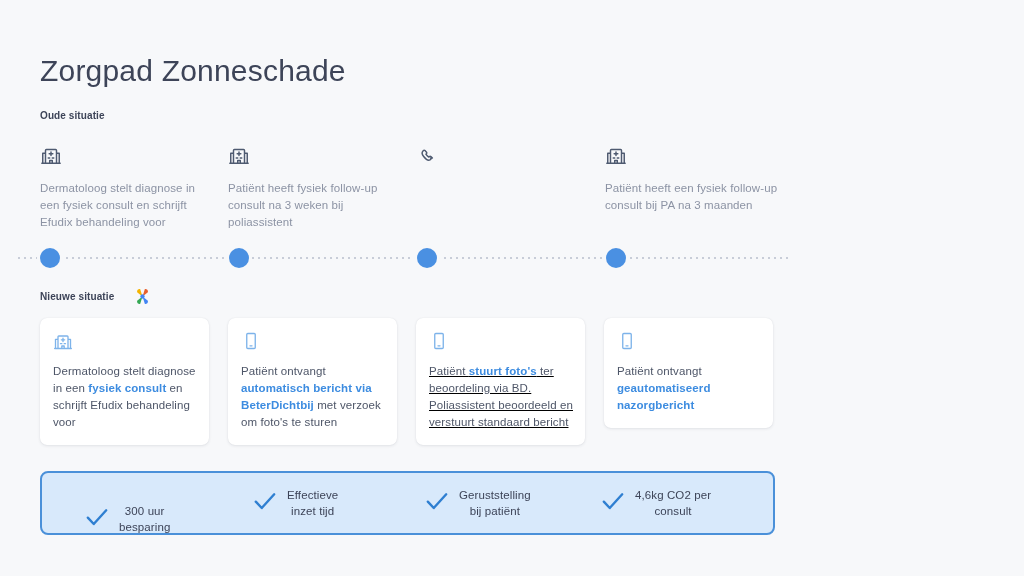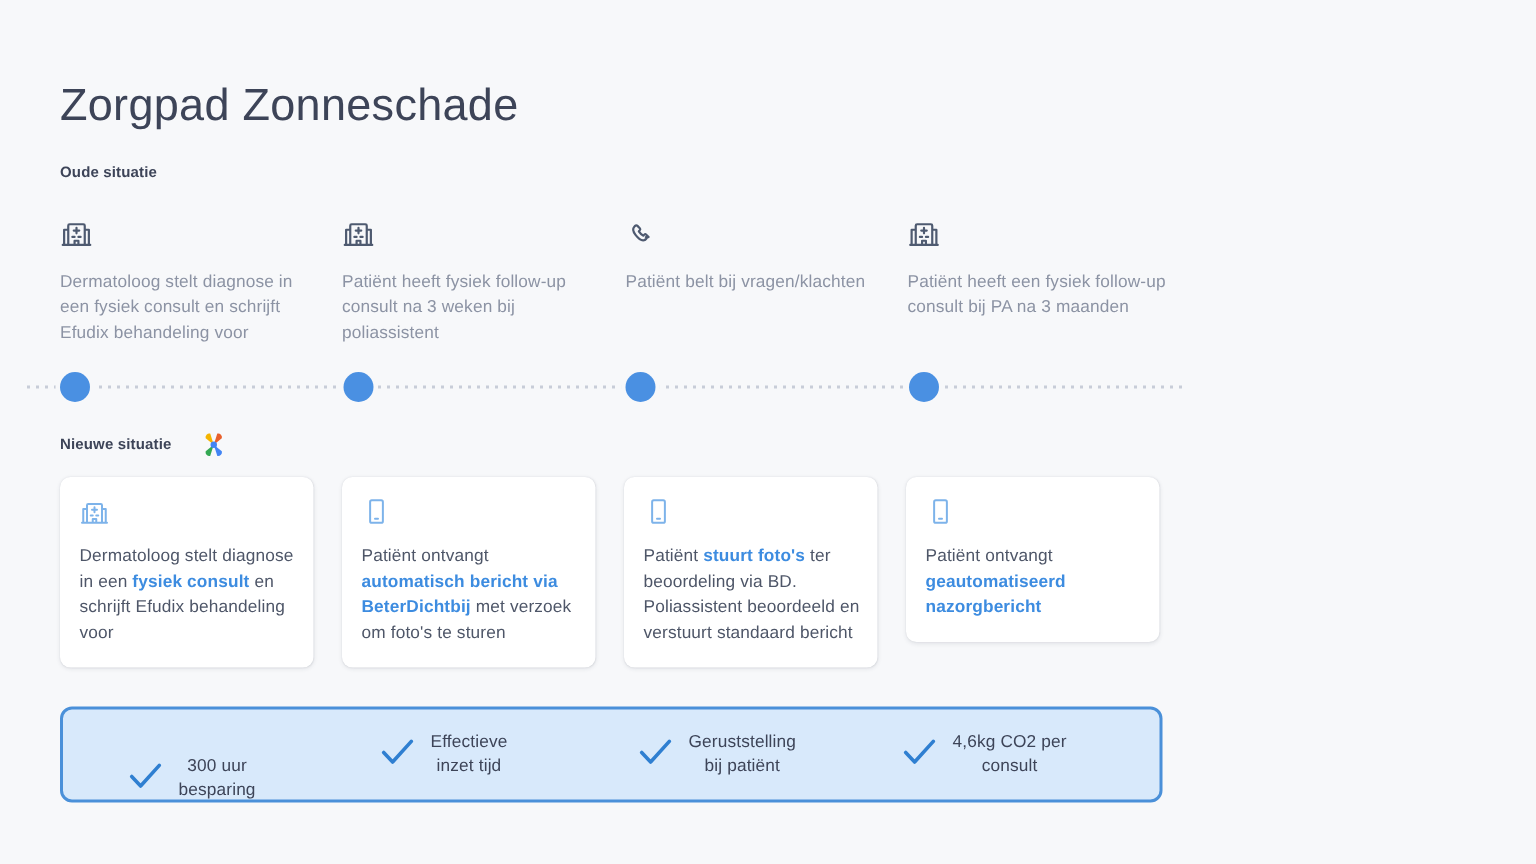--- a/index.html
+++ b/index.html
@@ -189,21 +189,20 @@
       <div class="old-step" style="left: 188px;">
         <span class="step-icon"><svg width="22" height="22" viewBox="0 0 24 24" fill="none" stroke="#4e5a70" stroke-width="1.6" stroke-linecap="round" stroke-linejoin="round">
             <path d="M6 21V7a1 1 0 0 1 1-1h10a1 1 0 0 1 1 1v14 M3 21V10h3 M21 21V10h-3 M12 8.6v4 M10 10.6h4 M9 15.2h1.6 M13.4 15.2H15 M10.6 21v-3h2.8v3 M2 21h20"></path>
           </svg></span>
         <div class="step-text">Patiënt heeft fysiek follow-up consult na 3 weken bij poliassistent</div>
       </div>
       <div class="old-step" style="left: 377px;">
         <span class="step-icon"><svg width="22" height="22" viewBox="0 0 24 24" fill="none" stroke="#4e5a70" stroke-width="1.6" stroke-linecap="round" stroke-linejoin="round">
             <path d="M16.8 15.3l-1.7-1.7a1.1 1.1 0 0 0-1.5 0l-.7.7a12 12 0 0 1-3.2-3.2l.7-.7a1.1 1.1 0 0 0 0-1.5L8.7 7.2a1.2 1.2 0 0 0-1.7 0l-.6.6c-1.2 1.2-1 3.4.9 5.9 1.9 2.5 4.6 4.3 6.2 3.9.5-.1.9-.4 1.3-.8l.6-.6a1.2 1.2 0 0 0-.6-.9z"></path>
           </svg></span>
-        <div class="step-text">Patiënt belt bij vragen/klachten</div>
       </div>
       <div class="old-step" style="left: 565px;">
         <span class="step-icon"><svg width="22" height="22" viewBox="0 0 24 24" fill="none" stroke="#4e5a70" stroke-width="1.6" stroke-linecap="round" stroke-linejoin="round">
             <path d="M6 21V7a1 1 0 0 1 1-1h10a1 1 0 0 1 1 1v14 M3 21V10h3 M21 21V10h-3 M12 8.6v4 M10 10.6h4 M9 15.2h1.6 M13.4 15.2H15 M10.6 21v-3h2.8v3 M2 21h20"></path>
           </svg></span>
         <div class="step-text">Patiënt heeft een fysiek follow-up consult bij PA na 3 maanden</div>
       </div>
     </div>
 
   <div class="timeline" id="timeline">
@@ -234,21 +233,21 @@
             <path d="M6 21V7a1 1 0 0 1 1-1h10a1 1 0 0 1 1 1v14 M3 21V10h3 M21 21V10h-3 M12 8.6v4 M10 10.6h4 M9 15.2h1.6 M13.4 15.2H15 M10.6 21v-3h2.8v3 M2 21h20"></path>
           </svg></span>
         <div class="card-text"><span>Dermatoloog stelt diagnose in een </span><b>fysiek consult</b><span> en schrijft Efudix behandeling voor</span></div>
       </div>
       <div class="new-card" style="left: 188px;">
         <span class="card-icon"><svg width="20" height="20" viewBox="0 0 24 24" fill="none" stroke="#7db3ea" stroke-width="1.6" stroke-linecap="round" stroke-linejoin="round">
             <path d="M8.2 3h7.6a1.3 1.3 0 0 1 1.3 1.3v15.4A1.3 1.3 0 0 1 15.8 21H8.2a1.3 1.3 0 0 1-1.3-1.3V4.3A1.3 1.3 0 0 1 8.2 3z M10.8 17.8h2.4"></path>
           </svg></span>
         <div class="card-text"><span>Patiënt ontvangt </span><b>automatisch bericht via BeterDichtbij</b><span> met verzoek om foto's te sturen</span></div>
       </div>
-      <div class="new-card" style="left: 376px;">
+      <div class="new-card" style="left: 376px; text-decoration: underline;">
         <span class="card-icon"><svg width="20" height="20" viewBox="0 0 24 24" fill="none" stroke="#7db3ea" stroke-width="1.6" stroke-linecap="round" stroke-linejoin="round">
             <path d="M8.2 3h7.6a1.3 1.3 0 0 1 1.3 1.3v15.4A1.3 1.3 0 0 1 15.8 21H8.2a1.3 1.3 0 0 1-1.3-1.3V4.3A1.3 1.3 0 0 1 8.2 3z M10.8 17.8h2.4"></path>
           </svg></span>
         <div class="card-text"><span>Patiënt </span><b>stuurt foto's</b><span> ter beoordeling via BD. Poliassistent beoordeeld en verstuurt standaard bericht</span></div>
       </div>
       <div class="new-card" style="left: 564px;">
         <span class="card-icon"><svg width="20" height="20" viewBox="0 0 24 24" fill="none" stroke="#7db3ea" stroke-width="1.6" stroke-linecap="round" stroke-linejoin="round">
             <path d="M8.2 3h7.6a1.3 1.3 0 0 1 1.3 1.3v15.4A1.3 1.3 0 0 1 15.8 21H8.2a1.3 1.3 0 0 1-1.3-1.3V4.3A1.3 1.3 0 0 1 8.2 3z M10.8 17.8h2.4"></path>
           </svg></span>
         <div class="card-text"><span>Patiënt ontvangt </span><b>geautomatiseerd nazorgbericht</b></div>

